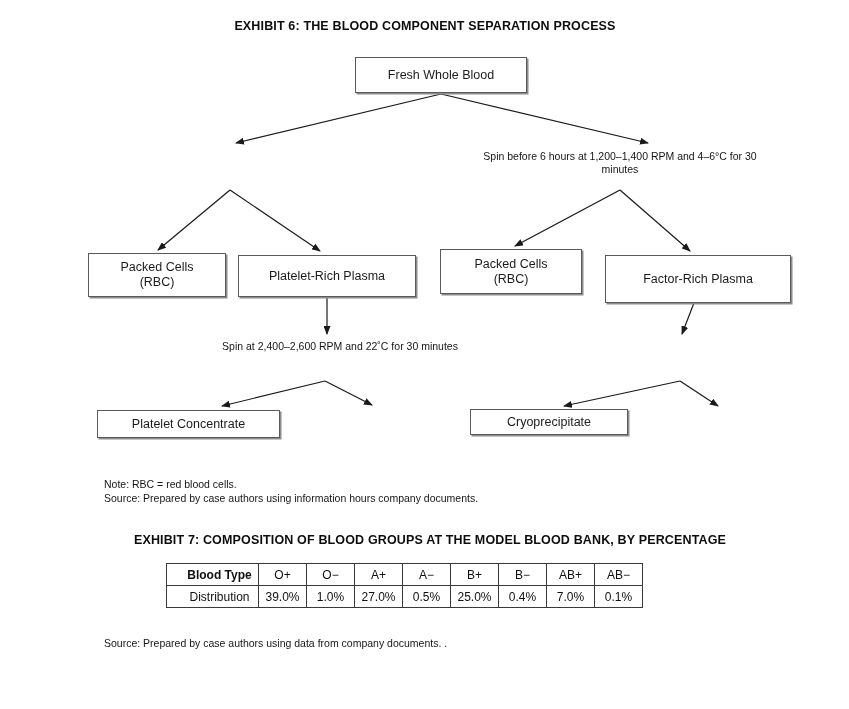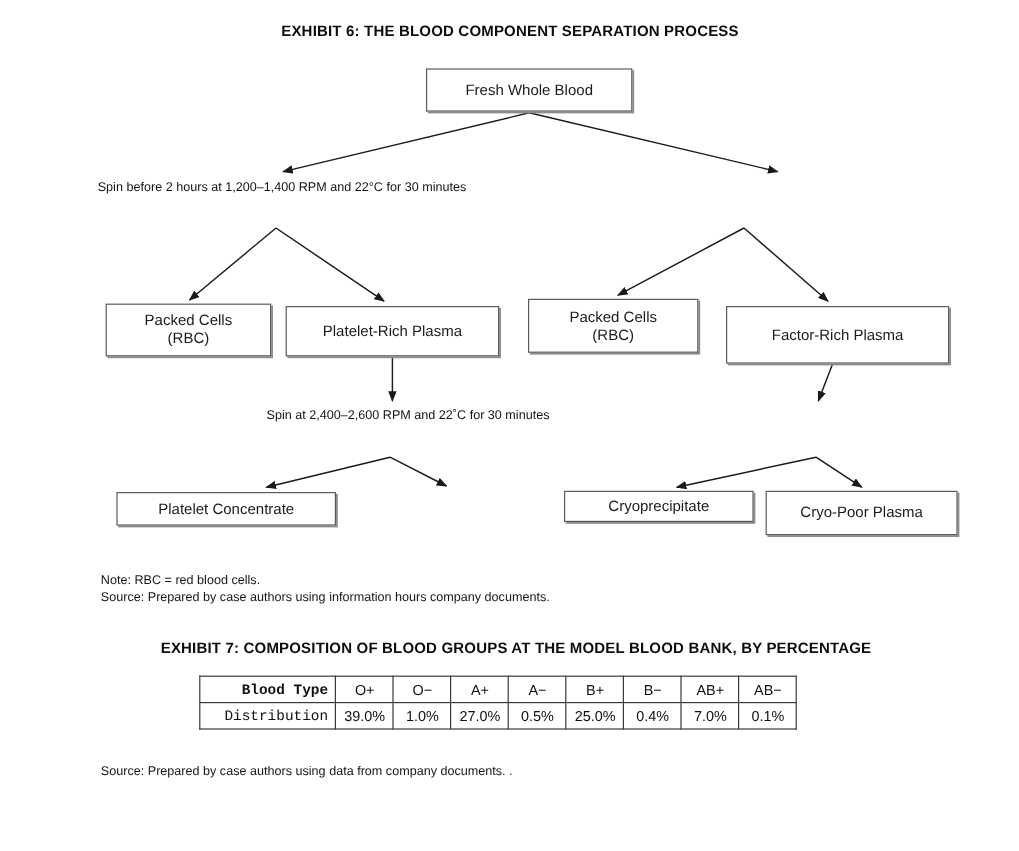--- a/index.html
+++ b/index.html
@@ -82,20 +82,21 @@
   #lbl-right-spin  { left: 465px; top: 150px; width: 310px; }
   #lbl-mid-spin    { left: 190px; top: 340px; width: 300px; }
   #lbl-right-spin2 { left: 565px; top: 340px; width: 240px; }
 
   
   .note {
     position: absolute;
     font-size: 10.5px;
     line-height: 13.5px;
     color: #161616;
+    margin-left: 20px;
   }
   #note-block { left: 84px; top: 478px; }
   #source-7   { left: 84px; top: 637px; }
 
   
   #blood-table {
     position: absolute;
     left: 166px;
     top: 563px;
     border-collapse: collapse;
@@ -105,24 +106,23 @@
   }
   #blood-table td, #blood-table th {
     border: 1px solid #3a3a3a;
     padding: 3px 6px;
     text-align: center;
     font-weight: normal;
     height: 22px;
     box-sizing: border-box;
   }
   #blood-table .rowhead {
-    text-align: right;
+    text-align: center;
     padding-left: 20px;
     min-width: 92px;
-    font-family: Liberation Mono, monospace;
   }
   #blood-table thead .rowhead { font-weight: bold; }
   #blood-table .cell { min-width: 48px; }
 </style>
 </head>
 <body>
 
 <div class="page">
 
   <div class="exhibit-title" id="exhibit6-title">EXHIBIT 6: THE BLOOD COMPONENT SEPARATION PROCESS</div>
@@ -171,24 +171,23 @@
   <div class="node shadow" id="n-packed-right" style="white-space: pre-line;">Packed Cells
 (RBC)</div>
 
   <div class="node shadow" id="n-frp">Factor-Rich Plasma</div>
 
   <div class="node shadow" id="n-plt-conc">Platelet Concentrate</div>
 
 
   <div class="node shadow" id="n-cryo">Cryoprecipitate</div>
 
-  <div class="node shadow" id="n-cryo-poor">Cryo-Poor Plasma</div>
-
-  <div class="label" id="lbl-left-spin">Spin before 2 hours at 1,200–1,400 RPM and 22°C for 30 minutes</div>
-
+
+
+  <div class="label" id="lbl-right-spin">Spin before 6 hours at 1,200–1,400 RPM and 4–6°C for 30 minutes</div>
 
   <div class="label" id="lbl-mid-spin">Spin at 2,400–2,600 RPM and 22˚C for 30 minutes</div>
 
 
   <div class="note" id="note-block">
     <div>Note: RBC = red blood cells.</div>
     <div>Source: Prepared by case authors using information hours company documents.</div>
   </div>
 
   <div class="exhibit-title" id="exhibit7-title">EXHIBIT 7: COMPOSITION OF BLOOD GROUPS AT THE MODEL BLOOD BANK, BY PERCENTAGE</div>

